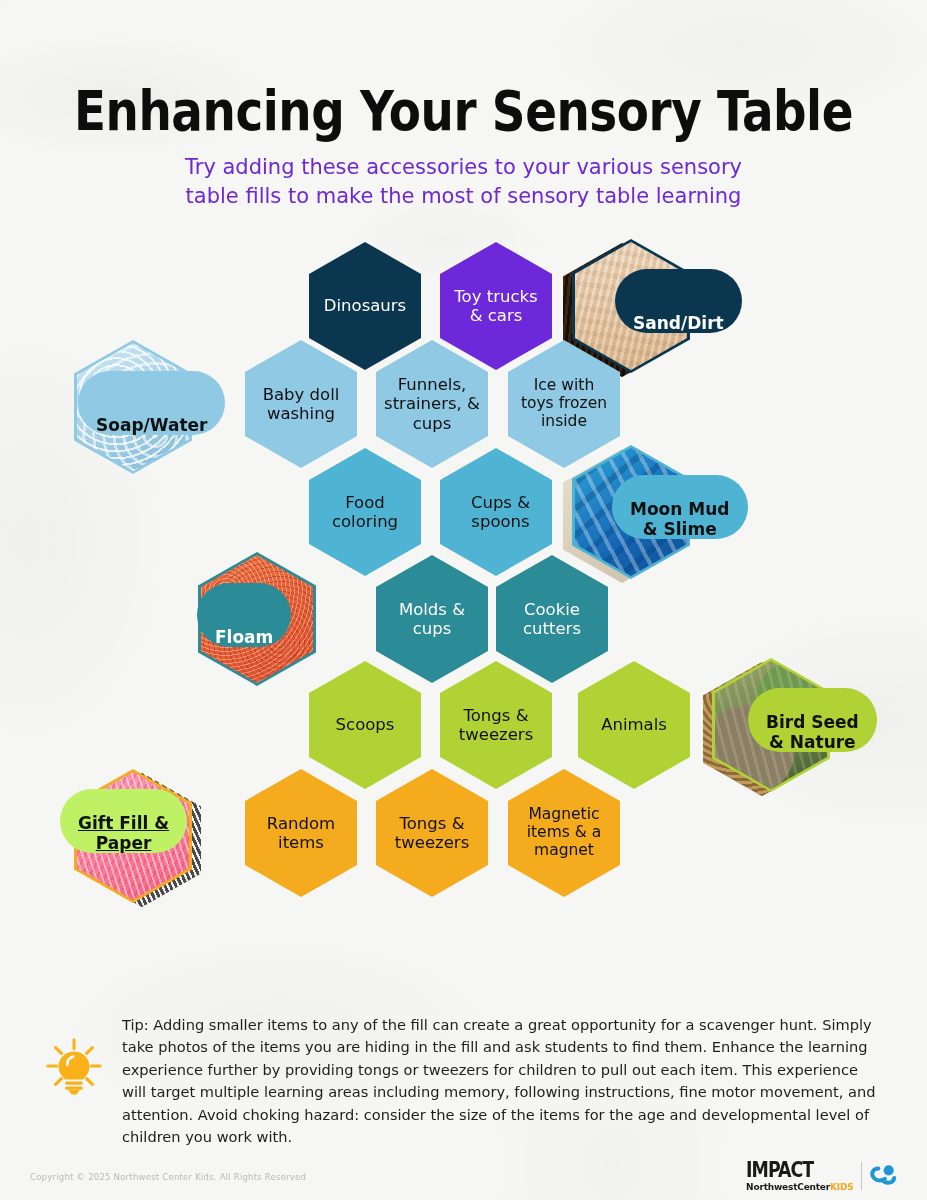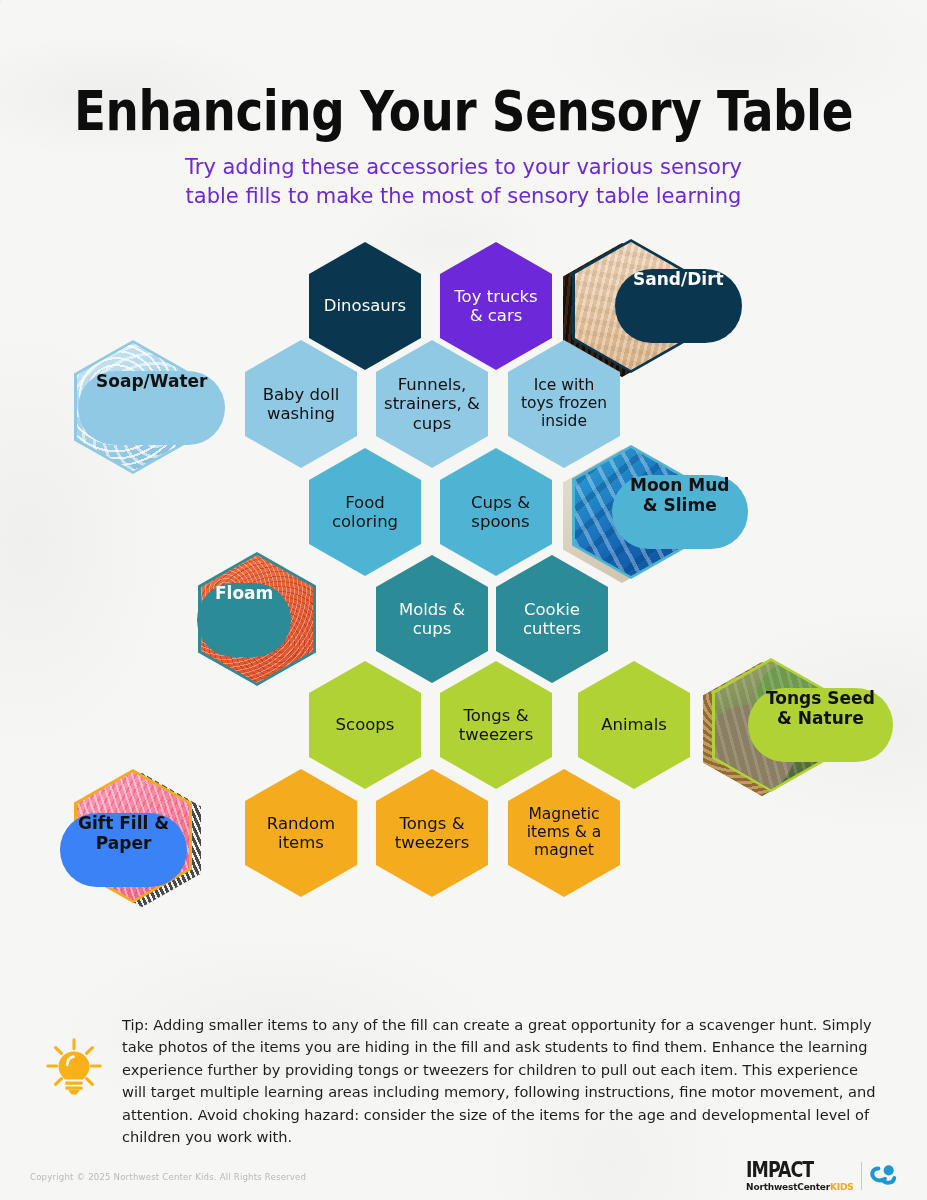--- a/index.html
+++ b/index.html
@@ -58,22 +58,22 @@
   .photohex .border{
     position:absolute; inset:0;
     clip-path:polygon(50% 0%,100% 25%,100% 75%,50% 100%,0% 75%,0% 25%);
   }
   .photohex .img{
     position:absolute; left:3px; top:3px; right:3px; bottom:3px;
     clip-path:polygon(50% 0%,100% 25%,100% 75%,50% 100%,0% 75%,0% 25%);
   }
   
   .pill {
-    position:absolute; display:flex; align-items:flex-start; justify-content:center;
-    border-radius:38px; padding:0 18px; height:74px; text-align:center;
+    position:absolute; display:flex; align-items:flex-end; justify-content:center;
+    border-radius:38px; padding:0 18px; height:64px; text-align:center;
     font-weight:700; font-size:17px; line-height:1.18; z-index:6;
   }
 
   
   .tex-sand{
     background:
       repeating-linear-gradient(103deg, rgba(255,255,255,.28) 0 3px, rgba(190,150,110,.18) 3px 7px),
       repeating-linear-gradient(8deg, rgba(140,100,62,.12) 0 5px, transparent 5px 12px),
       linear-gradient(170deg,#efd9c0,#e4c49f 55%,#d8b184);
   }
@@ -230,31 +230,31 @@
     <div class="hex" style="left:578px; top:428px; background:#b1d235; color:#111;">
       <span class="lbl">Animals</span>
     </div>
     <div class="photohex" style="left:712px; top:425px;">
       <div class="shadowhex tex-seed"></div>
       <div class="border" style="background:#b1d235;"></div>
       <div class="img tex-nature"></div>
     </div>
     <div class="pill" style="left:748px; top:455px; background:#b1d235; color:#111;">
       <span style="display:block;">
-        <span style="display:block;">Tongs Seed</span>
+        <span style="display:block;">Bird Seed</span>
         <span style="display:block;">&amp; Nature</span>
       </span>
     </div>
 
     <div class="photohex" style="left:74px; top:536px;">
       <div class="shadowhex tex-giftfill-dark" style="left:9px; top:4px;"></div>
       <div class="border" style="background:#f5ab1e;"></div>
       <div class="img tex-giftfill"></div>
     </div>
-    <div class="pill" style="left:60px; top:580px; background:#3b82f6; color:#111;">
+    <div class="pill" style="left:60px; top:556px; background:#bef264; color:#111;text-decoration:underline;">
       <span style="display:block;">
         <span style="display:block;">Gift Fill &amp;</span>
         <span style="display:block;">Paper</span>
       </span>
     </div>
 
     <div class="hex" style="left:245px; top:536px; background:#f5ab1e; color:#111;">
       <span class="lbl">Random items</span>
     </div>
     <div class="hex" style="left:376px; top:536px; background:#f5ab1e; color:#111;">

